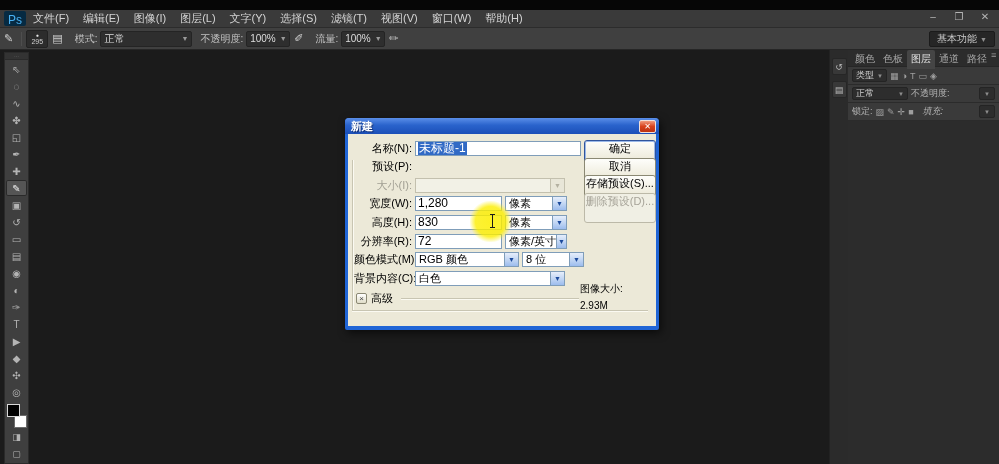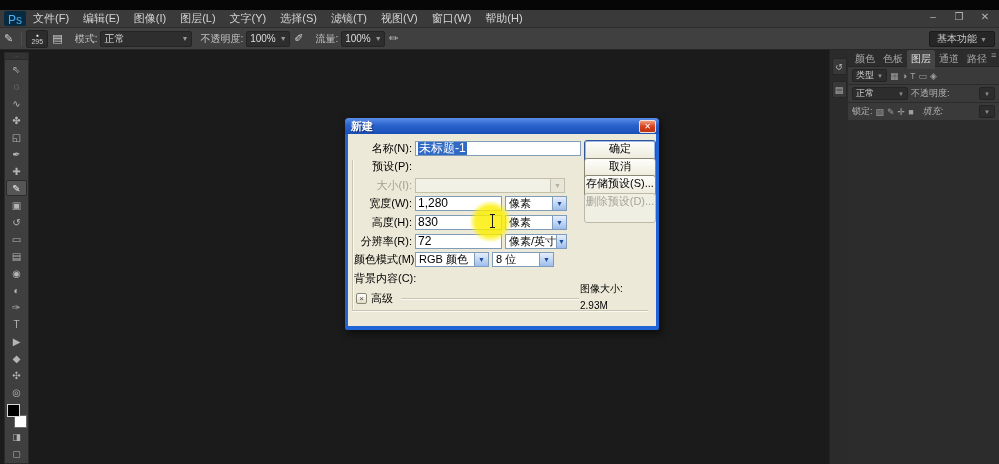--- a/index.html
+++ b/index.html
@@ -370,32 +370,36 @@
           <span>72</span>
         </span>
         <span class="xp-dd" style="width:62px;margin-left:3px;">
           <span>像素/英寸</span>
           <span class="dd-arrow">▼</span>
         </span>
       </div>
 
       <div class="dlg-row" style="top:117px;">
         <span class="dlg-label">颜色模式(M):</span>
-        <span class="xp-dd" style="width:74px;">
+        <span class="xp-dd" style="width:104px;">
           <span>RGB 颜色</span>
           <span class="dd-arrow">▼</span>
         </span>
         <span class="xp-dd" style="width:62px;margin-left:3px;">
           <span>8 位</span>
           <span class="dd-arrow">▼</span>
         </span>
       </div>
 
       <div class="dlg-row" style="top:136px;">
         <span class="dlg-label">背景内容(C):</span>
+        <span class="xp-dd" style="width:150px;">
+          <span>白色</span>
+          <span class="dd-arrow">▼</span>
+        </span>
       </div>
 
       <div class="xp-btn default" style="top:6px;">确定</div>
       <div class="xp-btn" style="top:24px;">取消</div>
       <div class="xp-btn" style="top:41px;">存储预设(S)...</div>
       <div class="xp-btn disabled" style="top:59px;">删除预设(D)...</div>
 
       <div class="img-size">
         <div>图像大小:</div>
         <div>2.93M</div>

